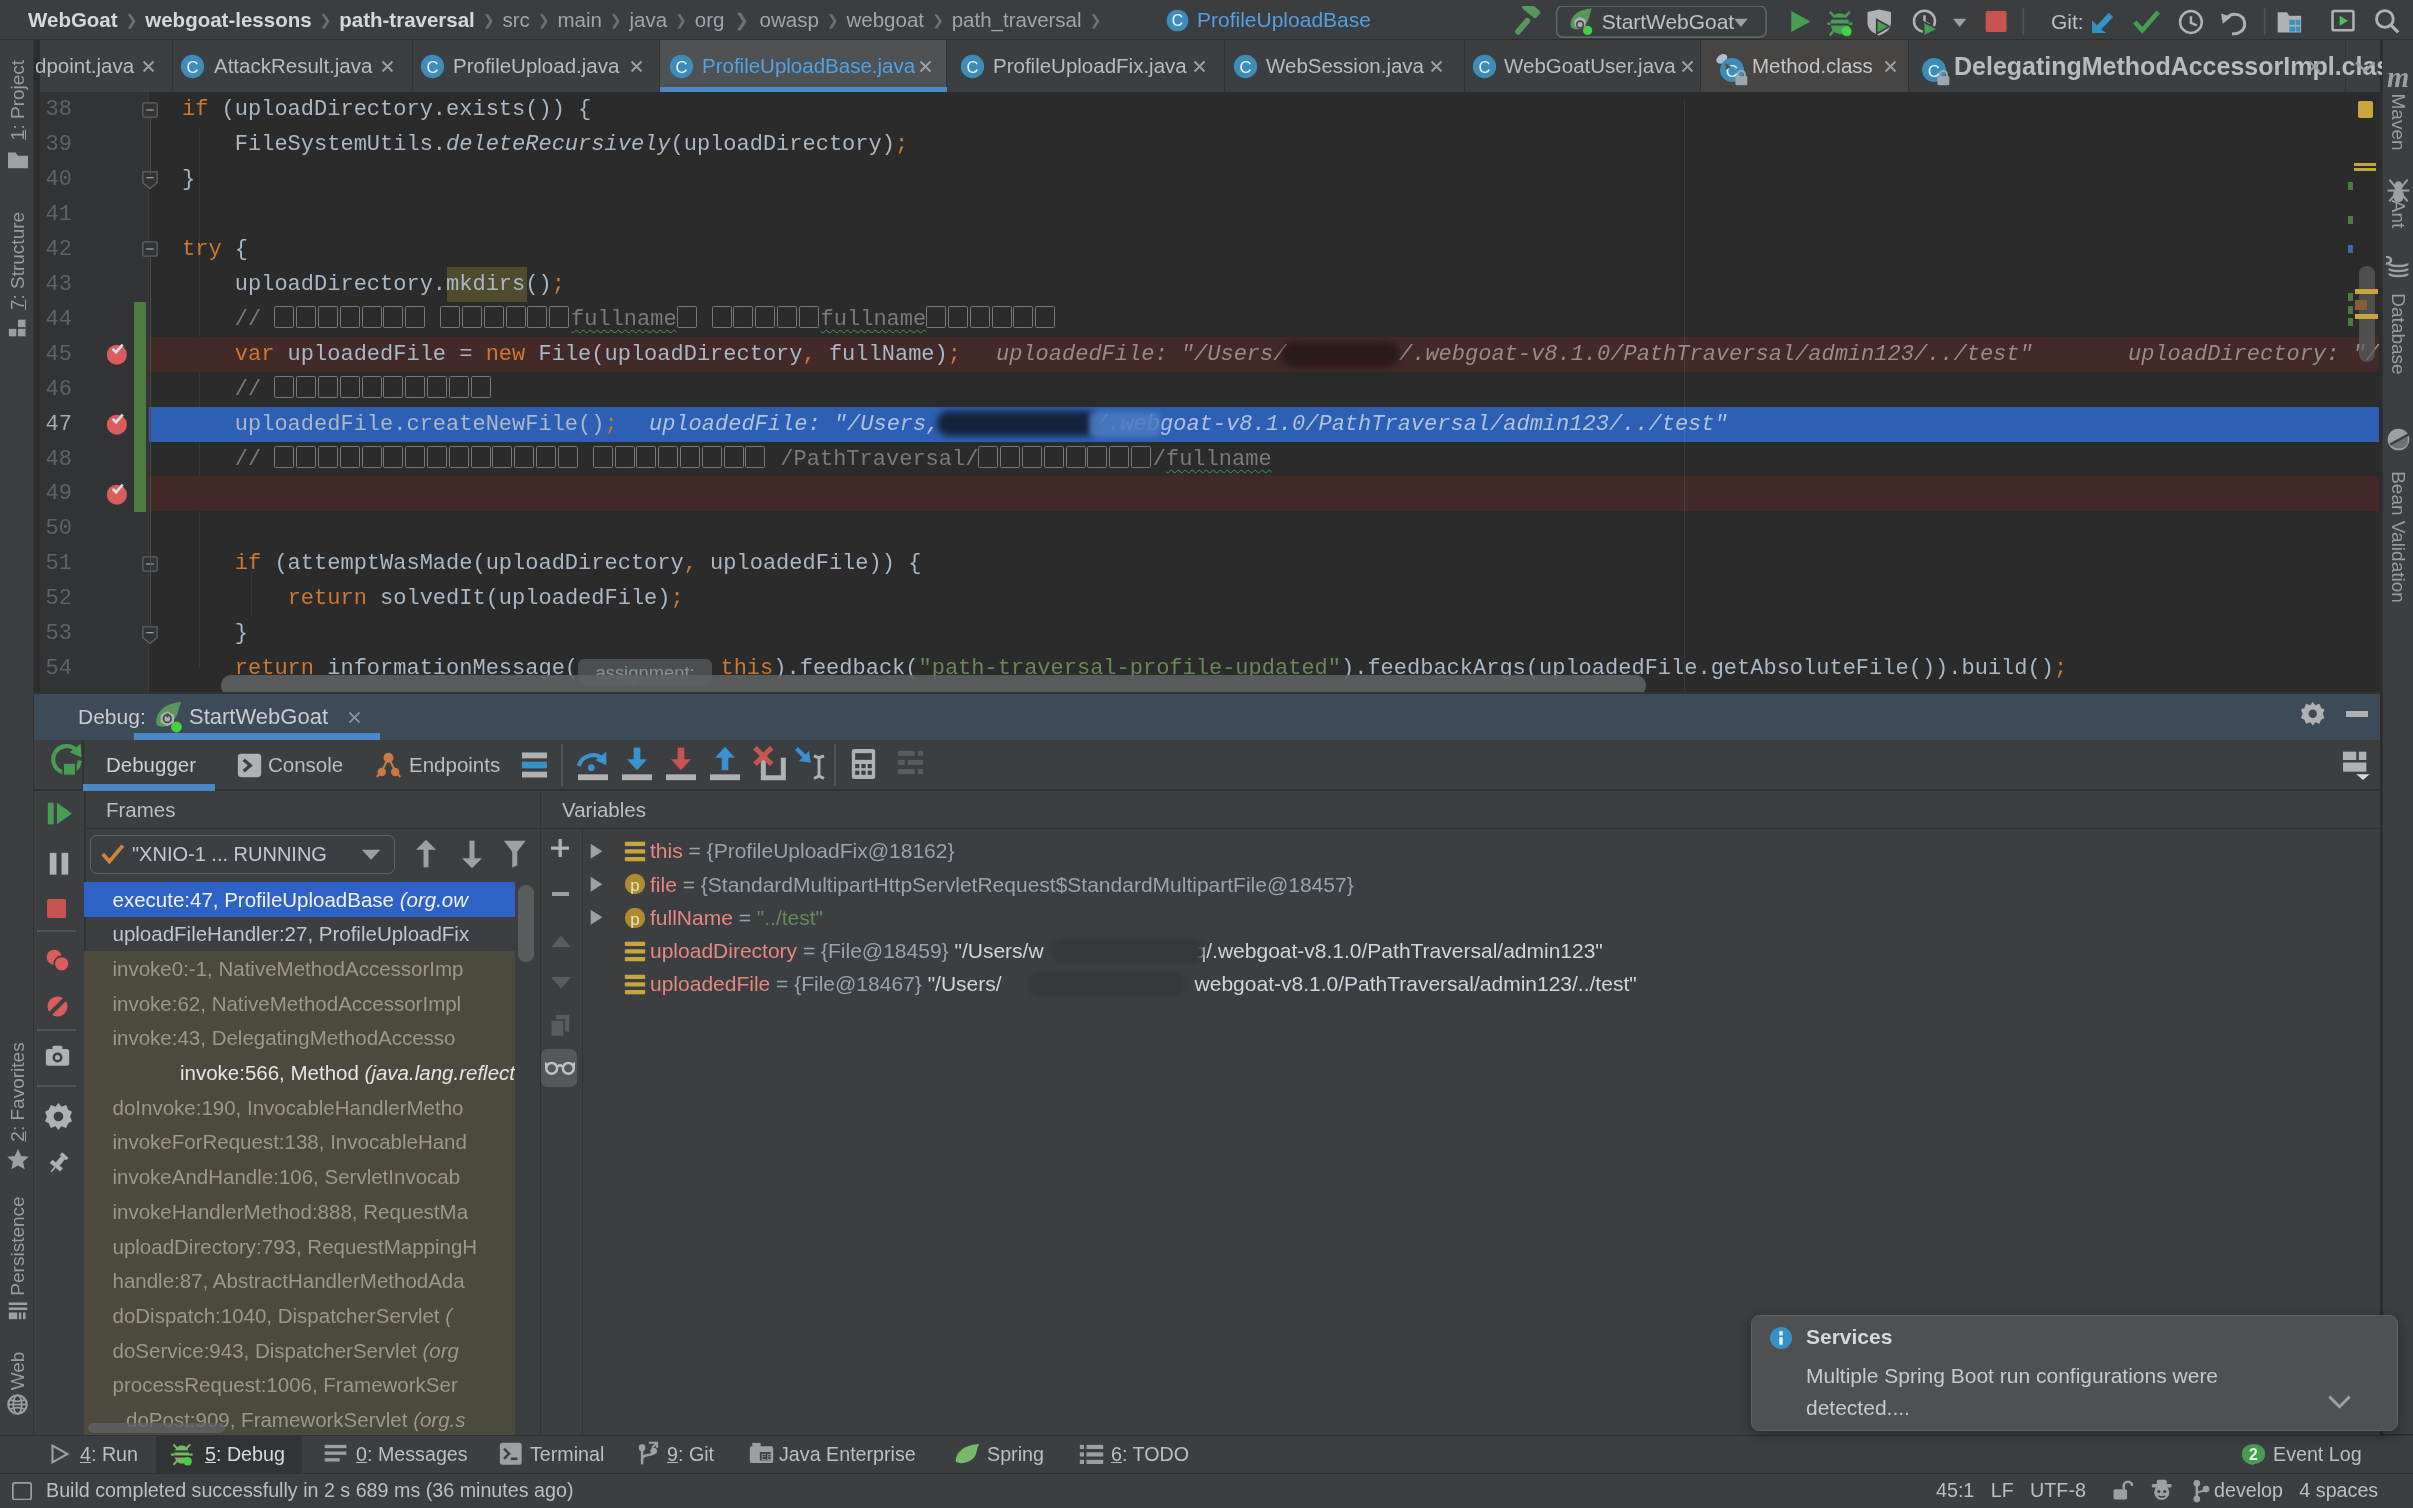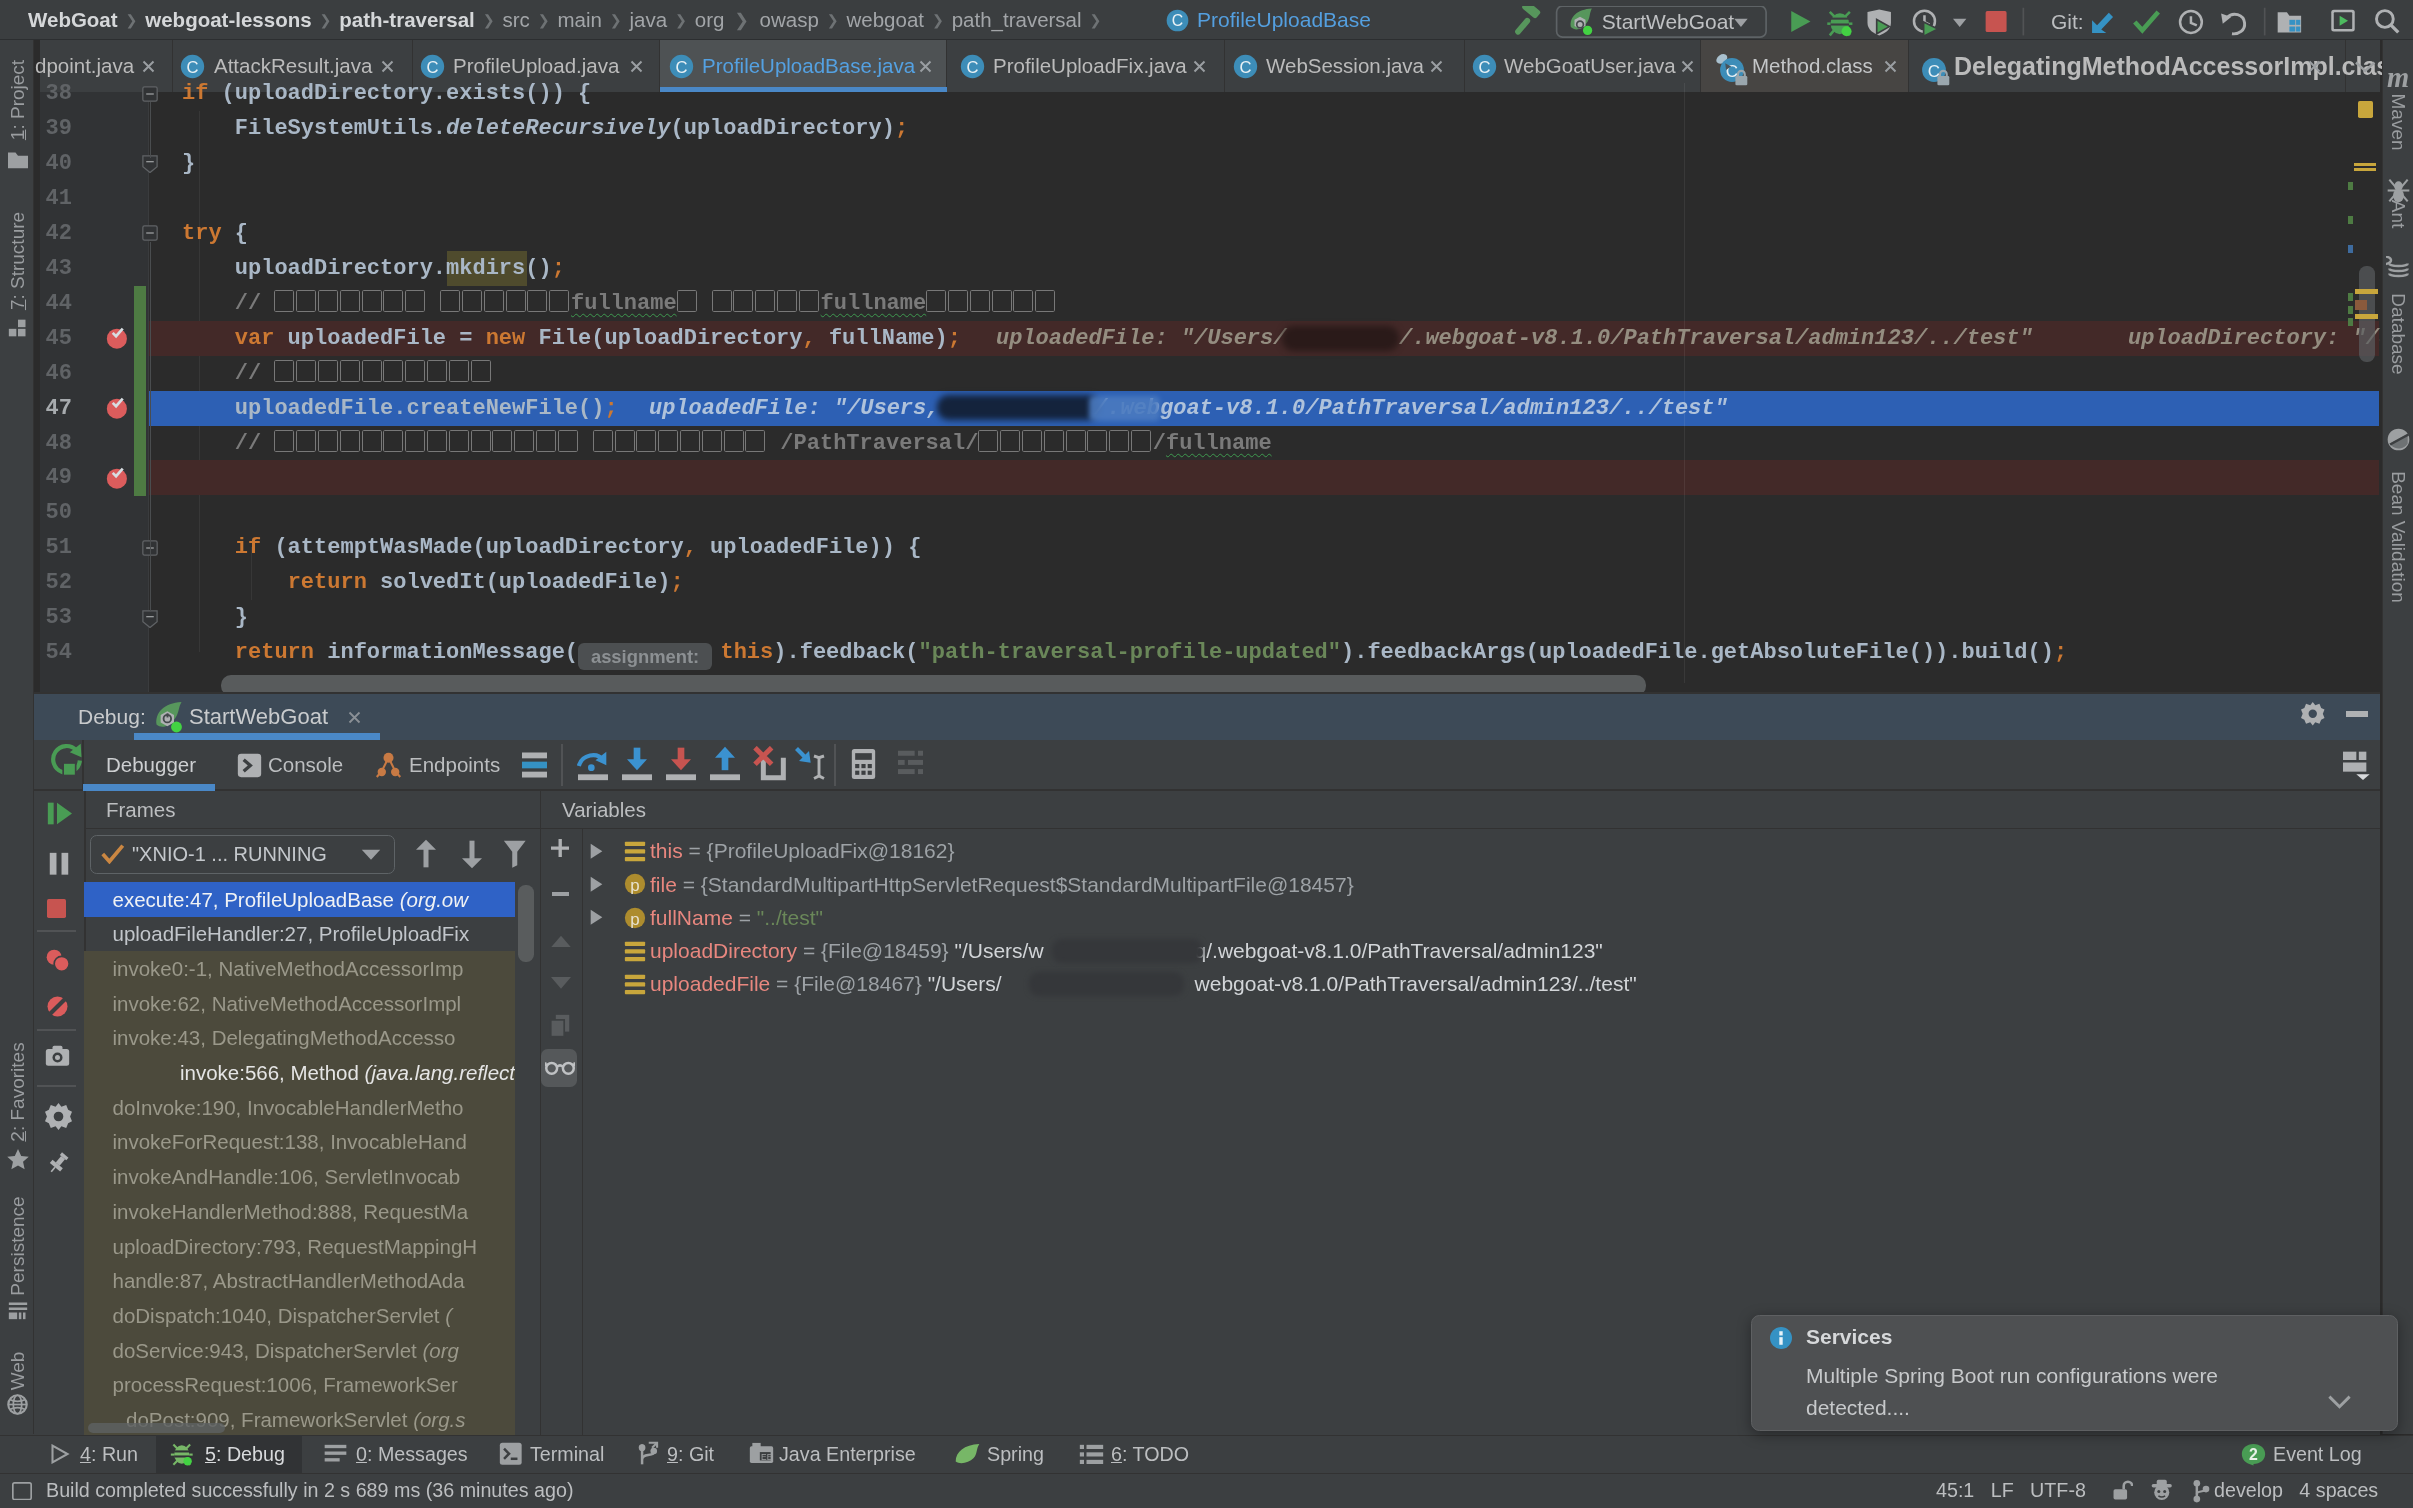--- a/index.html
+++ b/index.html
@@ -223,21 +223,21 @@
 <div class="abs" style="left:1954px;top:40px;height:52px;display:flex;align-items:center;font-size:25px;color:#BBBBBB;font-weight:bold;">DelegatingMethodAccessorImpl.class</div>
 <svg class="abs" style="left:2307px;top:59px;" width="15" height="15" viewBox="0 0 18 18">
     <use href="#xico"></use>
   </svg>
 <svg class="abs" style="left:2351px;top:59px;" width="28.5" height="17" viewBox="0 0 34 20">
     <path d="M6 4 L17 14 L28 4" stroke="#9DA0A2" stroke-width="3" fill="none"></path>
   </svg>
 
 <div class="abs" style="left:40px;top:92px;width:2340px;height:600px;background:#2B2B2B;overflow:hidden;"></div>
 <div class="abs" style="left:40px;top:92px;width:109px;height:600px;background:#313335;border-right:0.8px solid #3A3C3E;"></div>
-<div class="abs" style="left:0;top:83px;width:2380px;height:691px;overflow:hidden;font-weight:bold;">
+<div class="abs" style="left:0;top:99px;width:2380px;height:691px;overflow:hidden;">
     <div class="abs" style="left:0;top:-92px;width:2380px;height:692px;">
 <div class="abs" style="left:199px;top:120px;width:0.8px;height:541px;background:rgba(255,255,255,0.06);"></div>
 <div class="abs" style="left:251px;top:556px;width:0.8px;height:53px;background:rgba(255,255,255,0.06);"></div>
 <div class="abs" style="left:149px;top:330px;width:2230px;height:35px;background:#432928;"></div>
 <div class="abs" style="left:149px;top:400px;width:2230px;height:35px;background:#2D60B4;"></div>
 <div class="abs" style="left:149px;top:469px;width:2230px;height:35px;background:#432928;"></div>
 <div class="abs" style="left:134px;top:295px;width:11.7px;height:210px;background:#4E7B43;"></div>
 <div class="abs" style="left:447px;top:260px;width:80px;height:35px;background:#4F4B2D;"></div>
 <div class="abs" style="left:1684px;top:92px;width:0.8px;height:600px;background:rgba(255,255,255,0.07);"></div>
 <div class="lnum" style="left:22px;top:85px;">38</div>

